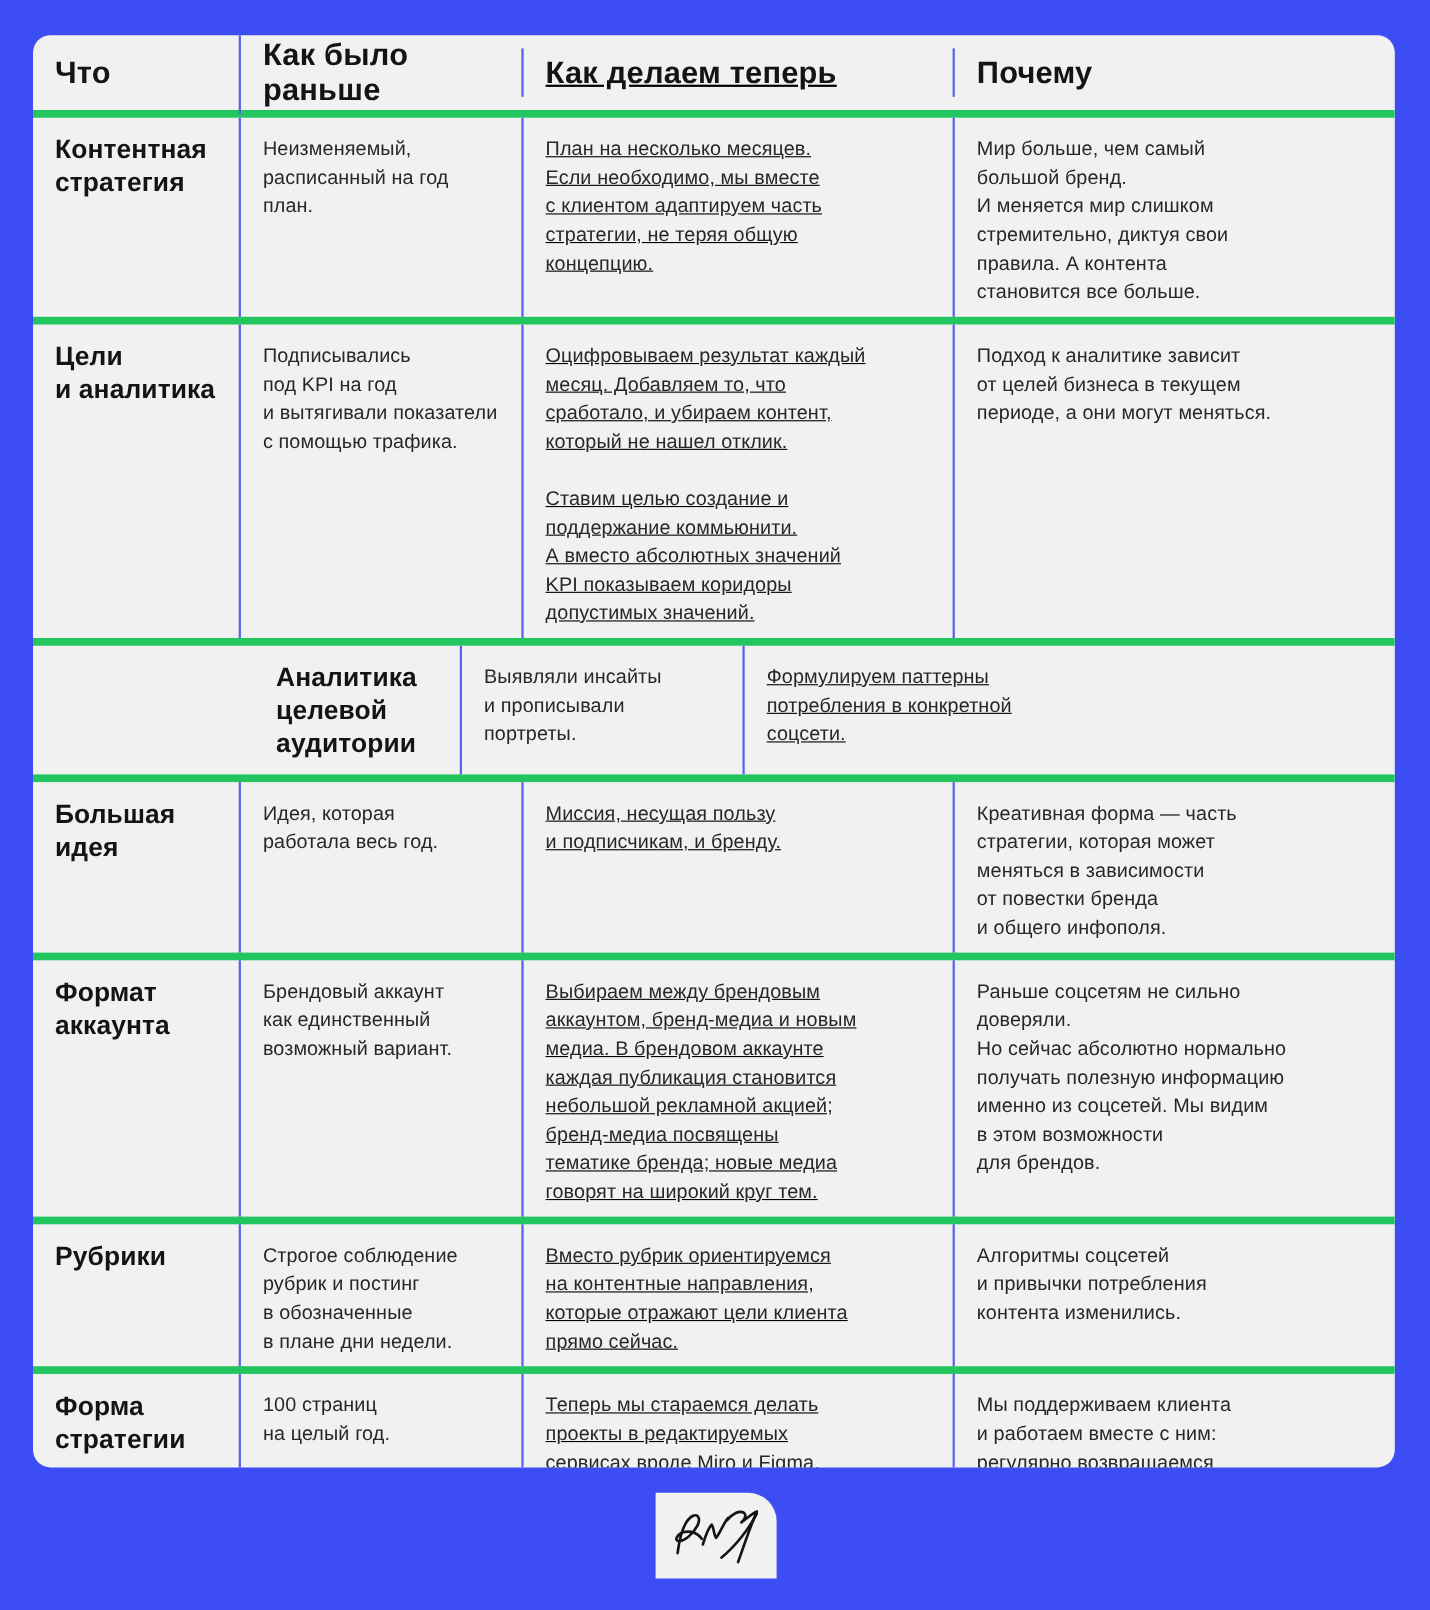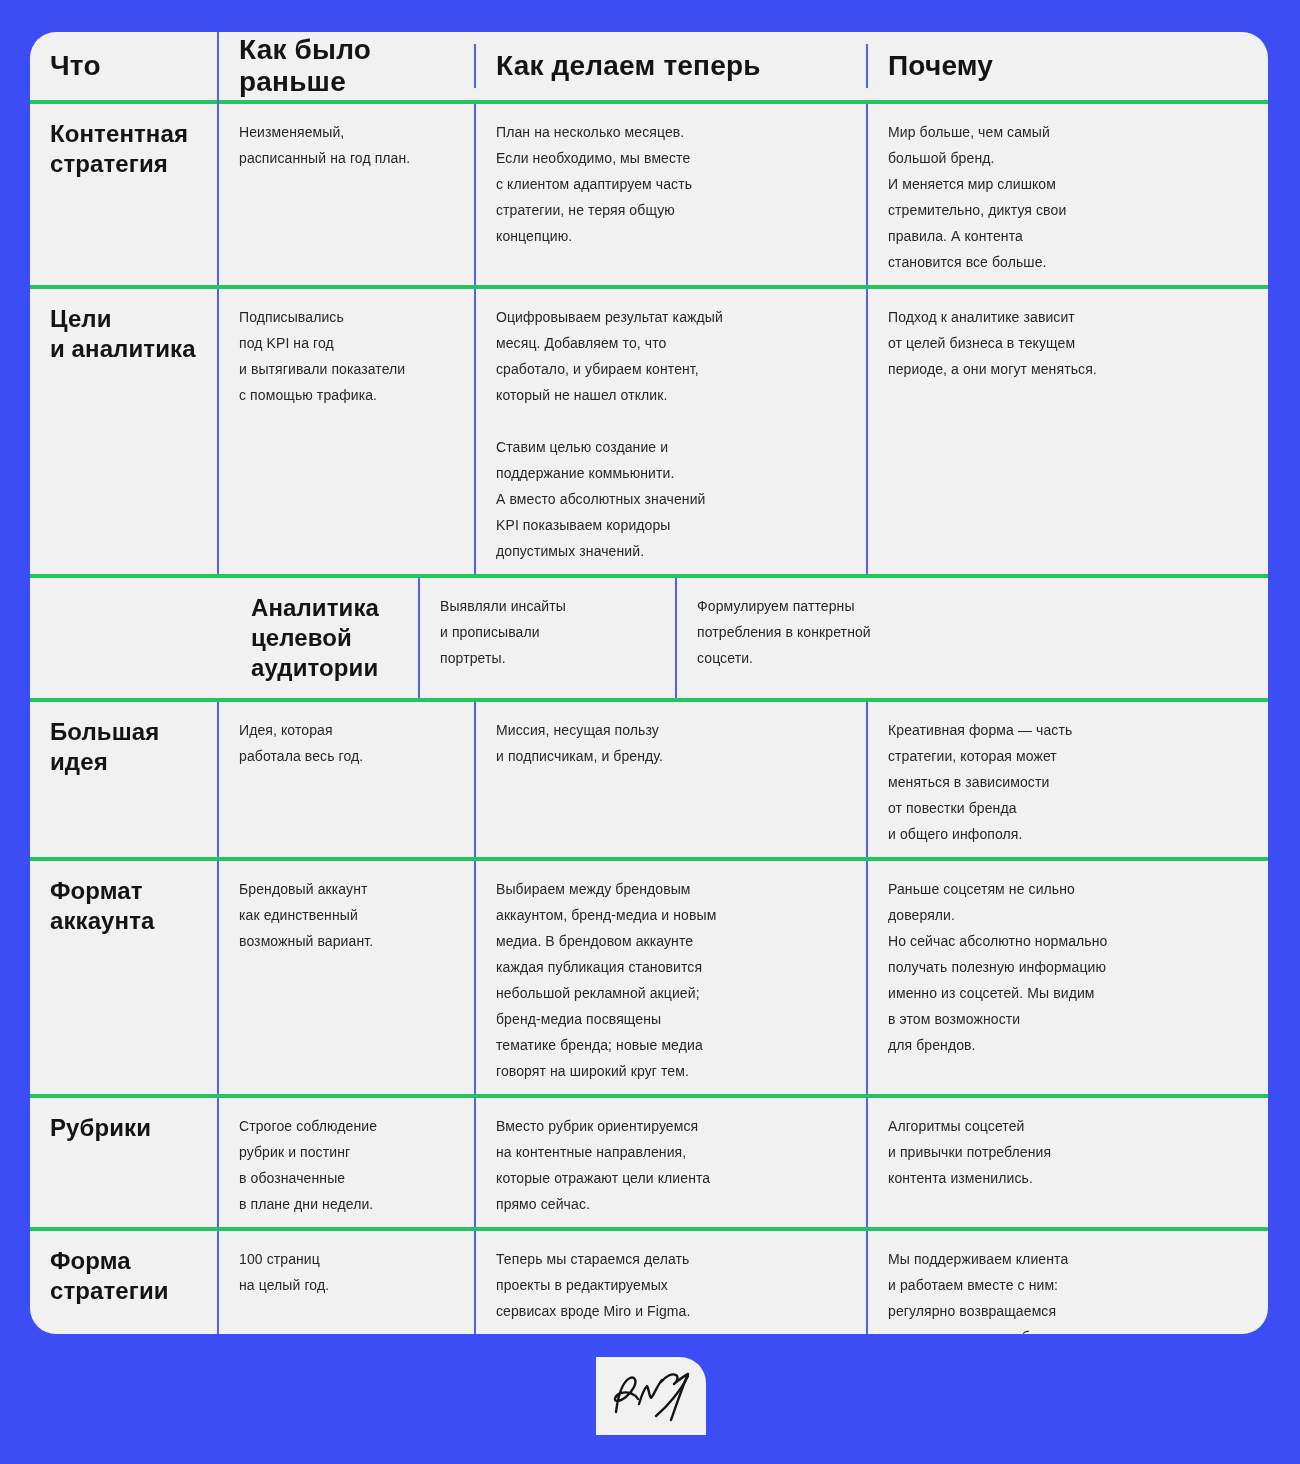--- a/index.html
+++ b/index.html
@@ -12,43 +12,43 @@
   }
   .page {
     position: absolute; inset: 0;
     background: #3D4DF4;
   }
   .card {
     position: absolute;
     left: 30px; top: 32px;
     width: 1238px; height: 1302px;
     background: #F2F1F2;
-    border-radius: 26px;
+    border-radius: 16px;
     overflow: hidden;
   }
   .trow { display: flex; width: 100%; }
-  .trow + .trow { border-top: 4px solid #22c55e; }
+  .trow + .trow { border-top: 7px solid #22c55e; }
   .cell { flex: 0 0 auto; padding: 15px 20px 10px 20px; }
   .c1 { width: 187px; }
   .c2 { width: 257px; }
-  .c3 { width: 392px; }
+  .c3 { width: 392px; text-decoration: underline; }
   .c4 { width: 363px; }
   .c2, .c3, .c4 { border-left: 2px solid #5360F2; }
   .header-row { height: 68px; align-items: center; }
   .header-row .cell { padding-top: 6px; padding-bottom: 6px; }
   .header-label {
     font-size: 28px; font-weight: 700; color: #141414;
     letter-spacing: 0.2px; white-space: pre-line;
   }
   .row-label {
     font-size: 24px; font-weight: 700; color: #141414;
     line-height: 30px; white-space: pre-line; letter-spacing: 0.1px;
   }
   .body-text {
-    font-size: 14px; font-weight: 400; color: #272727;
+    font-size: 18px; font-weight: 400; color: #272727;
     line-height: 26px; white-space: pre-line; letter-spacing: 0.1px;
   }
   .r1 { min-height: 175px; }
   .r2 { min-height: 282px; }
   .r3 { min-height: 124px; justify-content: center; }
   .r4 { min-height: 225px; }
   .r5 { min-height: 155px; }
   .r6 { min-height: 125px; }
   .r7 { min-height: 148px; }
   .sig-card {

